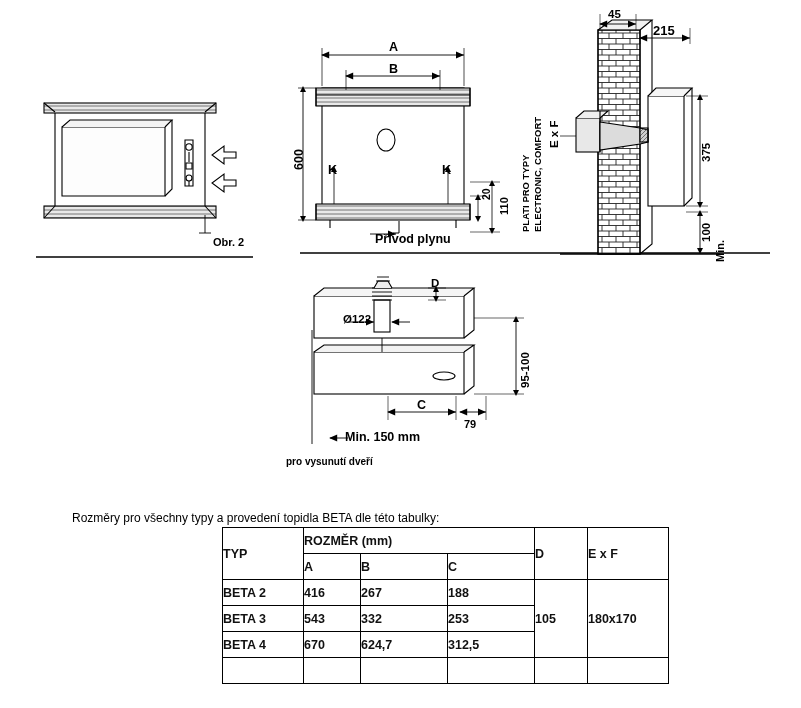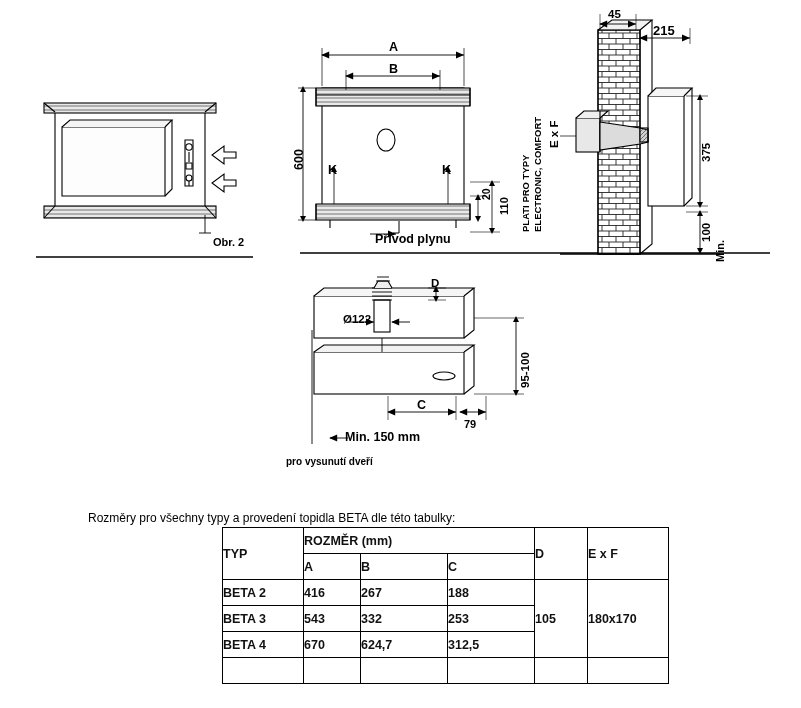--- a/index.html
+++ b/index.html
@@ -17,21 +17,21 @@
     position: absolute;
     font-family: "Liberation Sans", sans-serif;
     font-weight: bold;
     color: #000;
     white-space: nowrap;
   }
   .vert { transform-origin: 0 0; }
 
   
   .tbl-note {
-    position:absolute; left:88px; top:511px;
+    position:absolute; left:72px; top:511px;
     font-size: 12px; font-weight: normal; color:#000;
     white-space: nowrap;
   }
   table.dims {
     position:absolute; left:222px; top:527px;
     border-collapse: collapse;
     font-size: 12.5px;
     font-weight: bold;
     background: #fff;
   }

